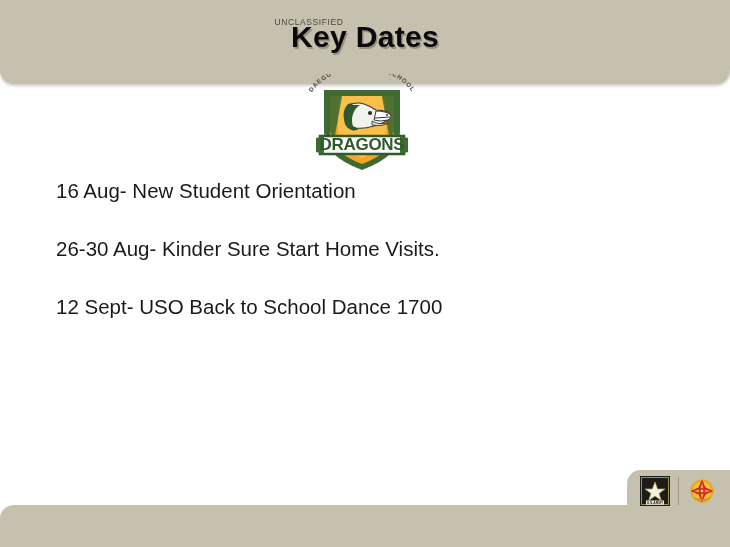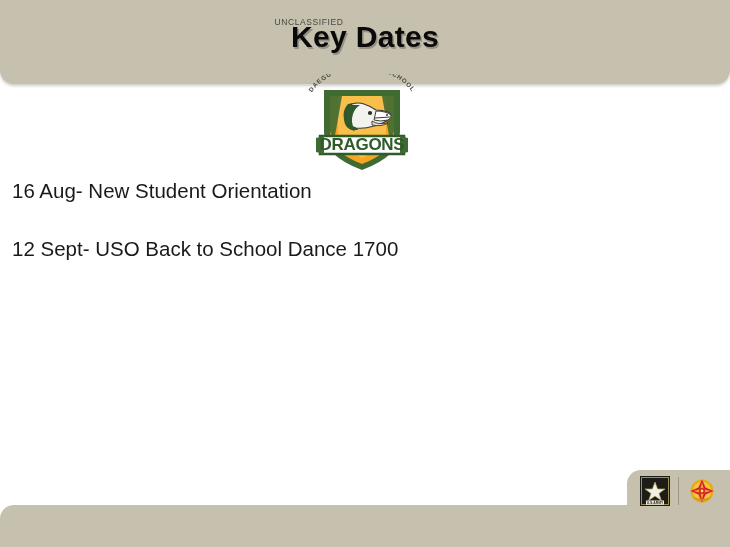--- a/index.html
+++ b/index.html
@@ -65,20 +65,21 @@
     top: 178px;
     width: 620px;
   }
   .date-line {
     font-size: 20.5px;
     color: #1a1a1a;
     line-height: 26px;
     height: 58px;
     white-space: nowrap;
     font-weight: normal;
+    margin-left: 44px;
   }
   .date-line sup {
     font-size: 0.62em;
     vertical-align: super;
     line-height: 0;
   }
 
   
   .badge-panel {
     position: absolute;
@@ -180,20 +181,23 @@
 </div>
 
 <div class="date-list">
 
   <div class="date-line">
     <span>16 Aug- New Student Orientation</span><sup></sup><span></span><sup></sup><span></span>
   </div>
 
 
 
+  <div class="date-line">
+    <span>26-30 Aug- Kinder Sure Start Home Visits.</span><sup></sup><span></span><sup></sup><span></span>
+  </div>
 
 
   <div class="date-line">
     <span>12 Sept- USO Back to School Dance 1700</span><sup></sup><span></span><sup></sup><span></span>
   </div>
 
 </div>
 
 <div class="footer-band"></div>
 <div class="footer-label">UNCLASSIFIED</div>

